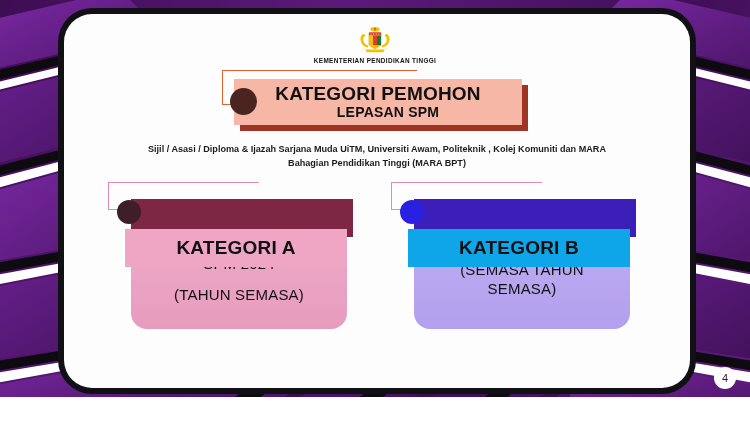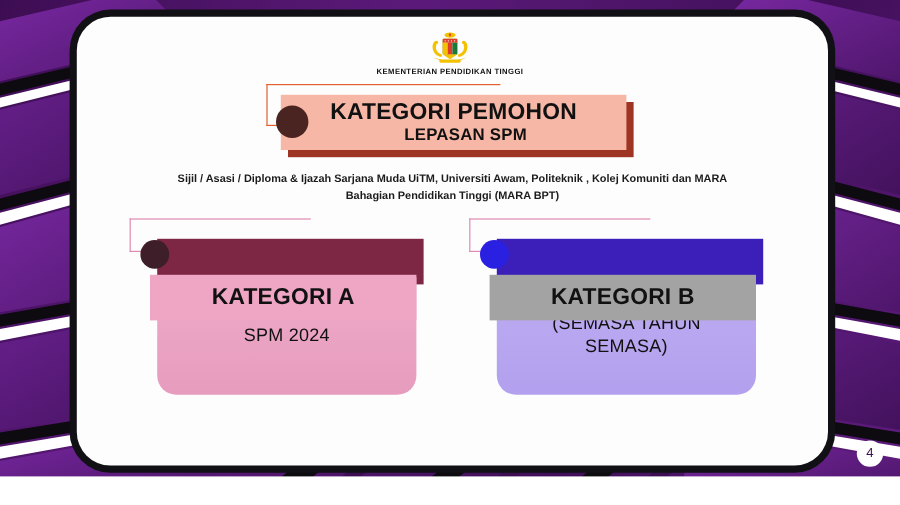--- a/index.html
+++ b/index.html
@@ -254,21 +254,21 @@
 
   
   #card-a { left: 100px; top: 182px; width: 260px; height: 150px; }
   #card-a .card-head { background: #efa6c5; }
   #card-a .card-head-shadow { background: #7d2744; }
   #card-a .card-body { background: linear-gradient(180deg, #eeaac8 0%, #e79cbe 100%); }
   #card-a .card-dot { background: #3e1e28; }
 
   
   #card-b { left: 383px; top: 182px; width: 260px; height: 150px; }
-  #card-b .card-head { background: #a3a3a3; }
+  #card-b .card-head { background: #0ea5e9; }
   #card-b .card-head-shadow { background: #3b1fb8; }
   #card-b .card-body { background: linear-gradient(180deg, #bdadf2 0%, #b3a0ee 100%); }
   #card-b .card-dot { background: #2a20e2; }
 </style>
 </head>
 <body>
 
 <div id="slide">
 
   <div class="bg-base"></div>
@@ -362,20 +362,21 @@
 
   <div class="card" id="card-a">
     <div class="card-frame"></div>
     <div class="card-head-shadow"></div>
     <div class="circle-dot card-dot"></div>
     <div class="card-head">
       <span class="card-head-label">KATEGORI A</span>
     </div>
     <div class="card-body">
       <div class="card-body-line">SPM 2024</div>
+      <div class="card-body-line">(TAHUN SEMASA)</div>
     </div>
   </div>
 
   <div class="card" id="card-b">
     <div class="card-frame"></div>
     <div class="card-head-shadow"></div>
     <div class="circle-dot card-dot"></div>
     <div class="card-head">
       <span class="card-head-label">KATEGORI B</span>
     </div>

